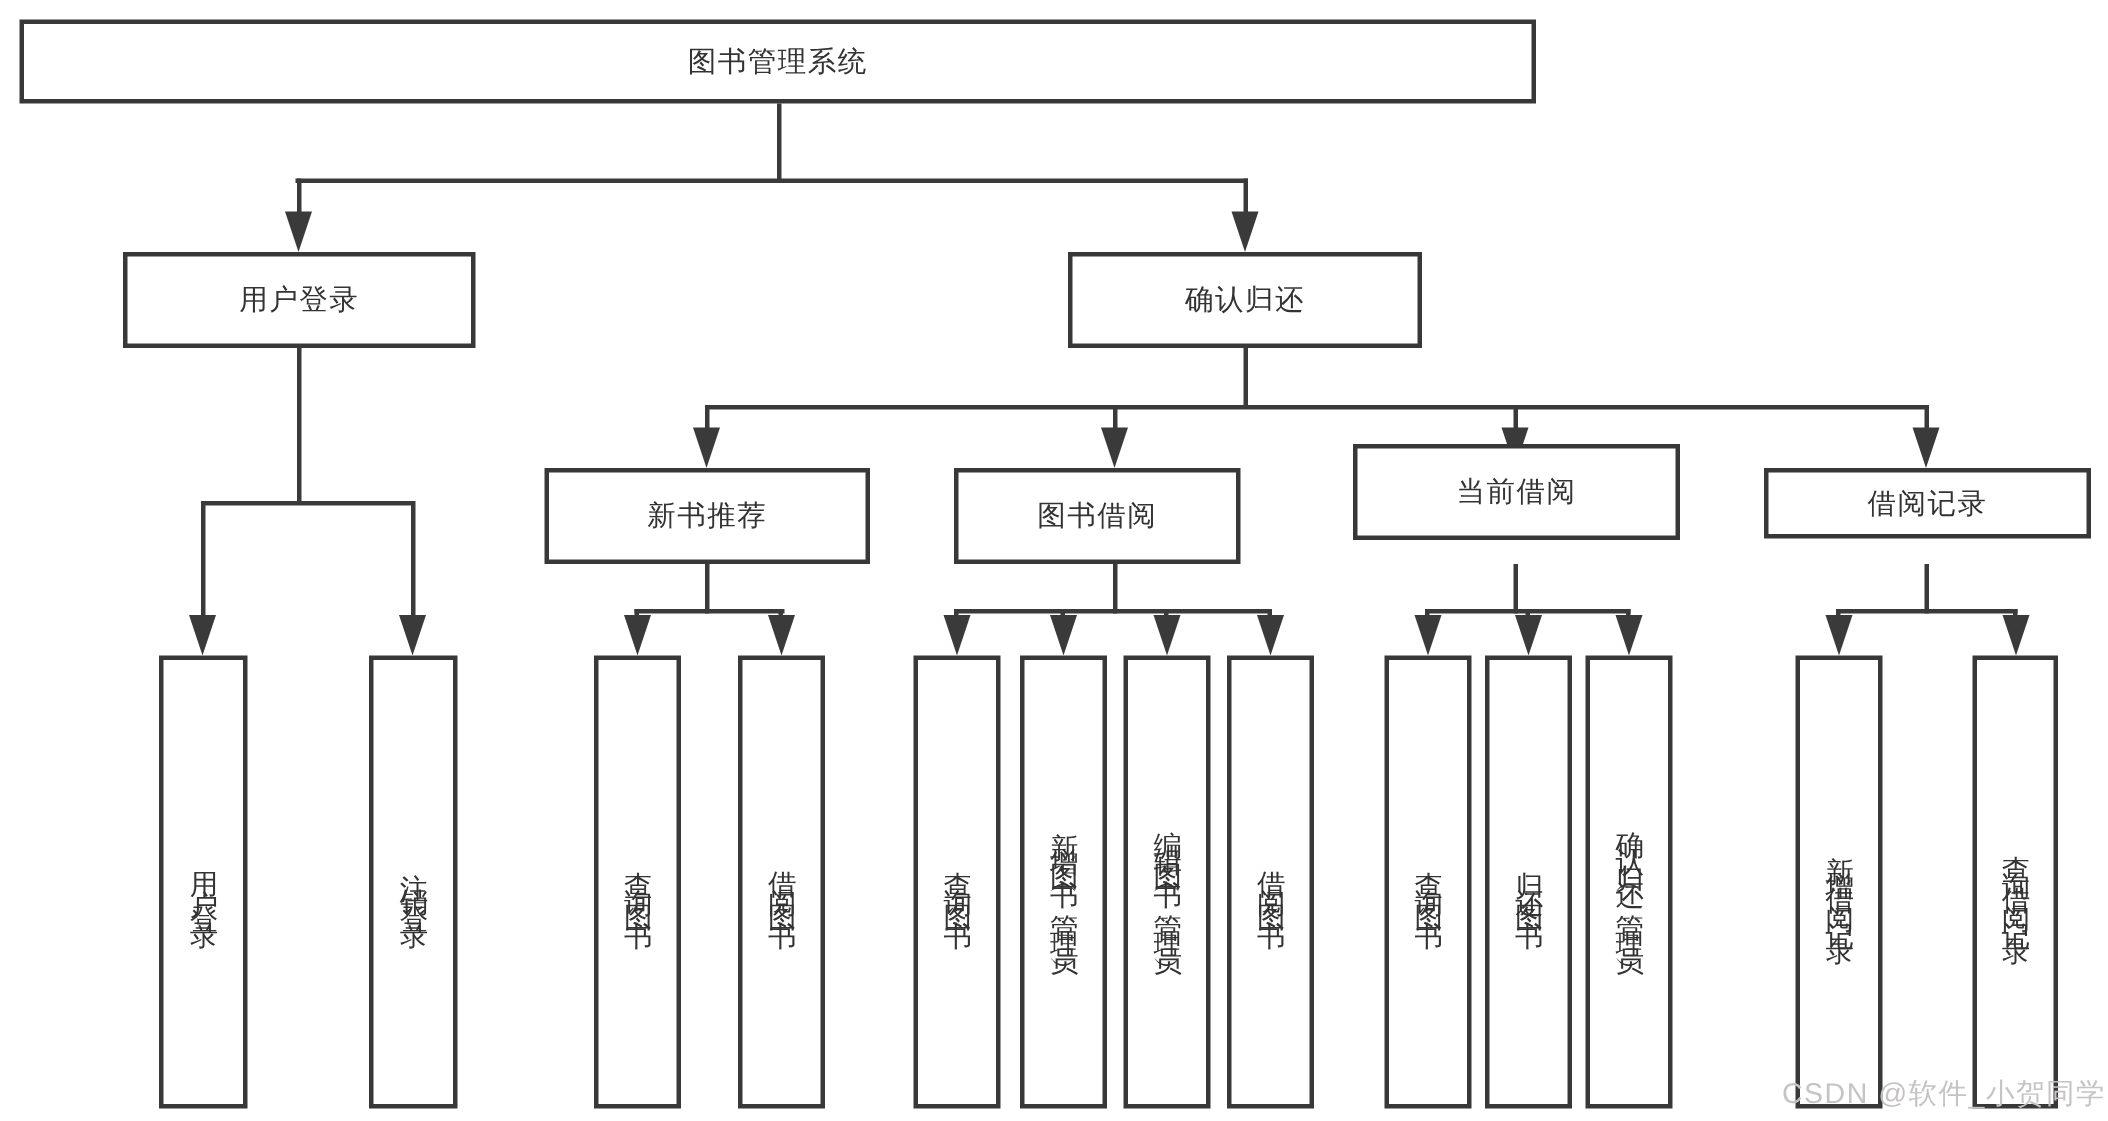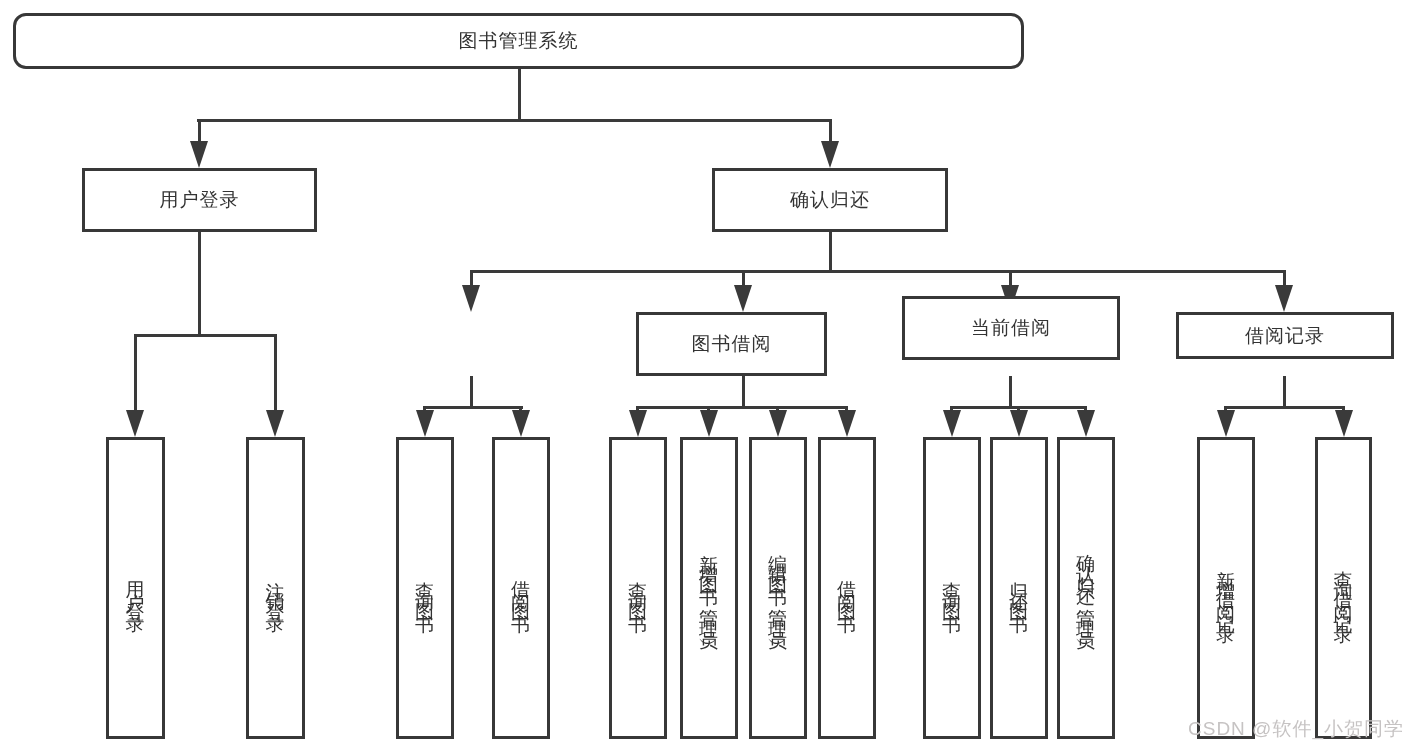--- a/index.html
+++ b/index.html
@@ -28,21 +28,21 @@
   .watermark {
     position:absolute; font-size:19px; color:#c6c3c3; letter-spacing:1px;
     white-space:nowrap; z-index:5;
   }
 </style>
 </head>
 <body>
 
 <div id="canvas">
 
-  <div class="box" style="left:13px; top:13px; width:1011px; height:56px;border-radius:13px;">
+  <div class="box" style="left:13px; top:13px; width:1011px; height:56px;">
     <span class="hlabel">图书管理系统</span>
   </div>
 
   <div class="vline" style="left:518px; top:69px; height:52px;"></div>
   <div class="hline" style="left:197px; top:119px; width:635px;"></div>
   <div class="vline" style="left:198px; top:119px; height:26px;"></div>
   <div class="arrowhead" style="left:190px; top:141px;"></div>
   <div class="vline" style="left:829px; top:119px; height:26px;"></div>
   <div class="arrowhead" style="left:821px; top:141px;"></div>
 
@@ -64,20 +64,23 @@
   <div class="hline" style="left:470px; top:270px; width:816px;"></div>
   <div class="vline" style="left:470px; top:270px; height:18px;"></div>
   <div class="arrowhead" style="left:462px; top:285px;"></div>
   <div class="vline" style="left:742px; top:270px; height:18px;"></div>
   <div class="arrowhead" style="left:734px; top:285px;"></div>
   <div class="vline" style="left:1009px; top:270px; height:18px;"></div>
   <div class="arrowhead" style="left:1001px; top:285px;"></div>
   <div class="vline" style="left:1283px; top:270px; height:18px;"></div>
   <div class="arrowhead" style="left:1275px; top:285px;"></div>
 
+  <div class="box" style="left:363px; top:312px; width:217px; height:64px;">
+    <span class="hlabel">新书推荐</span>
+  </div>
   <div class="box" style="left:636px; top:312px; width:191px; height:64px;">
     <span class="hlabel">图书借阅</span>
   </div>
   <div class="box" style="left:902px; top:296px; width:218px; height:64px;">
     <span class="hlabel">当前借阅</span>
   </div>
   <div class="box" style="left:1176px; top:312px; width:218px; height:47px;">
     <span class="hlabel">借阅记录</span>
   </div>
 

